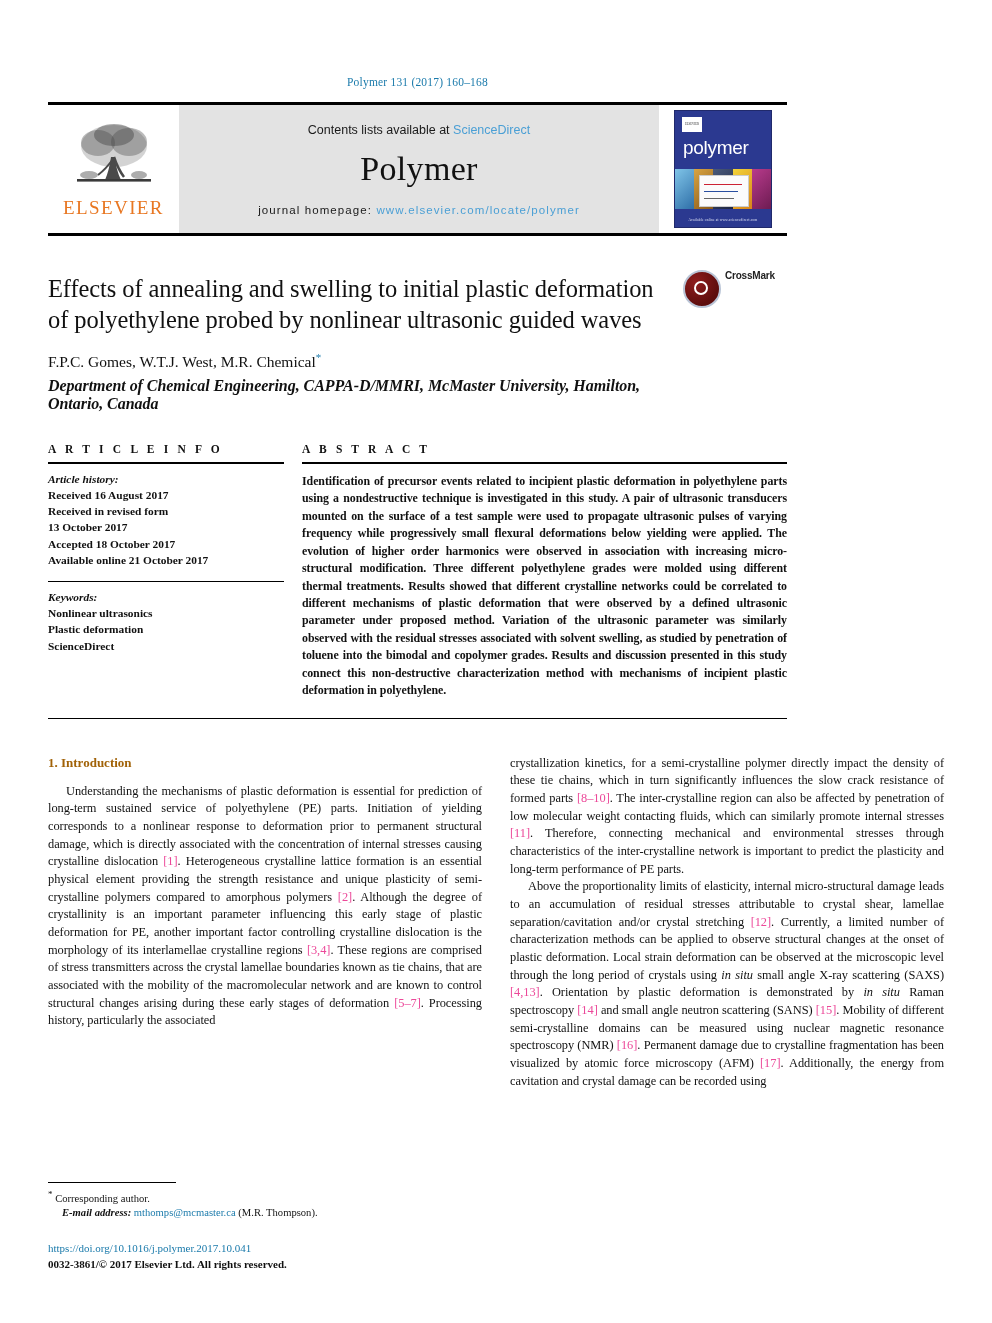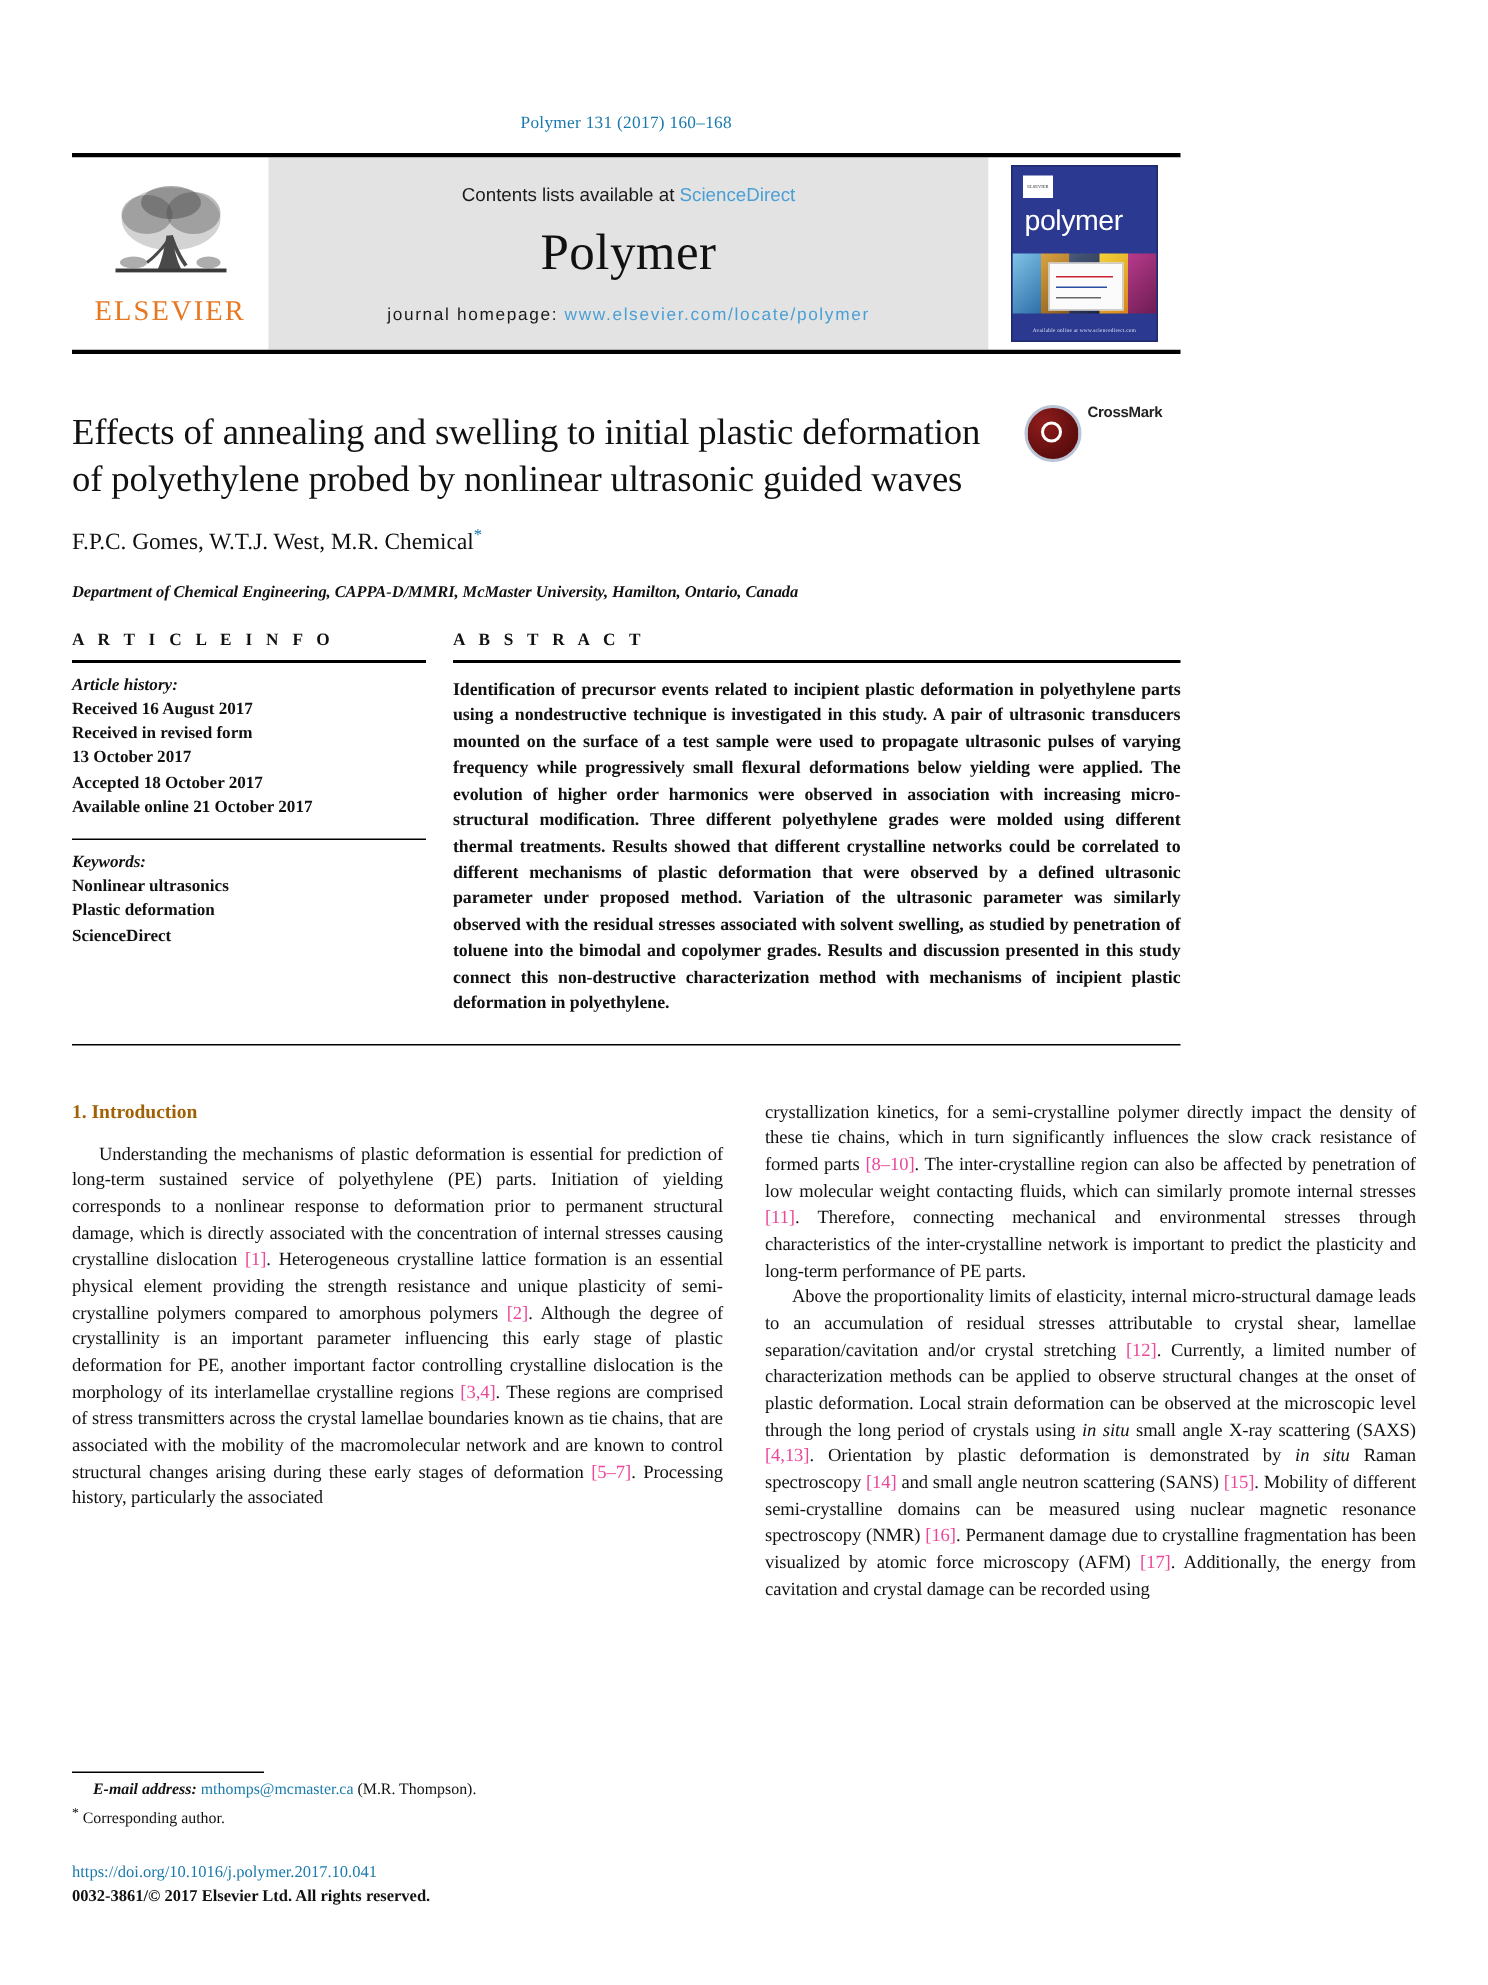--- a/index.html
+++ b/index.html
@@ -183,22 +183,22 @@
     margin-top: 15px;
     font-size: 15.5px;
     color: #111;
   }
   .authors .star {
     color: #1a7aab;
     font-size: 11px;
     vertical-align: super;
   }
   .affiliation {
-    margin-top: 18px;
-    font-size: 11px;
+    margin-top: 6px;
+    font-size: 16px;
     font-style: italic;
     font-weight: bold;
     color: #111;
     letter-spacing: -.05px;
   }
   .crossmark {
     position: absolute;
     right: 0;
     top: -4px;
     width: 104px;
@@ -229,21 +229,21 @@
   .cm-text {
     font-family: "Liberation Sans", sans-serif;
     font-size: 10px;
     font-weight: bold;
     color: #222;
     letter-spacing: -.2px;
   }
 
   
   .info-abstract {
-    margin-top: 20px;
+    margin-top: 30px;
     display: flex;
     gap: 18px;
   }
   .col-info {
     width: 236px;
     flex: 0 0 236px;
   }
   .col-abstract {
     flex: 1 1 auto;
   }
@@ -464,28 +464,28 @@
     </div>
 
     <div class="bcol">
       <p class="body-text">crystallization kinetics, for a semi-crystalline polymer directly impact the density of these tie chains, which in turn significantly influences the slow crack resistance of formed parts <span class="ref">[8–10]</span>. The inter-crystalline region can also be affected by penetration of low molecular weight contacting fluids, which can similarly promote internal stresses <span class="ref">[11]</span>. Therefore, connecting mechanical and environmental stresses through characteristics of the inter-crystalline network is important to predict the plasticity and long-term performance of PE parts.</p>
       <p class="body-text">Above the proportionality limits of elasticity, internal micro-structural damage leads to an accumulation of residual stresses attributable to crystal shear, lamellae separation/cavitation and/or crystal stretching <span class="ref">[12]</span>. Currently, a limited number of characterization methods can be applied to observe structural changes at the onset of plastic deformation. Local strain deformation can be observed at the microscopic level through the long period of crystals using <span class="ital">in situ</span> small angle X-ray scattering (SAXS) <span class="ref">[4,13]</span>. Orientation by plastic deformation is demonstrated by <span class="ital">in situ</span> Raman spectroscopy <span class="ref">[14]</span> and small angle neutron scattering (SANS) <span class="ref">[15]</span>. Mobility of different semi-crystalline domains can be measured using nuclear magnetic resonance spectroscopy (NMR) <span class="ref">[16]</span>. Permanent damage due to crystalline fragmentation has been visualized by atomic force microscopy (AFM) <span class="ref">[17]</span>. Additionally, the energy from cavitation and crystal damage can be recorded using</p>
     </div>
   </div>
 
   <div class="footnotes">
     <div class="fn-rule"></div>
+    <div class="fn-line">
+      <span class="fn-star">*</span>
+      <span>Corresponding author.</span>
+    </div>
     <div class="fn-line" style="padding-left:14px;">
       <span class="em">E-mail address:</span>
       <span class="fn-link">mthomps@mcmaster.ca</span>
       <span>(M.R. Thompson).</span>
     </div>
-    <div class="fn-line">
-      <span class="fn-star">*</span>
-      <span>Corresponding author.</span>
-    </div>
     <div class="doi-block">
       <div class="doi-line">https://doi.org/10.1016/j.polymer.2017.10.041</div>
       <div class="issn-line">0032-3861/© 2017 Elsevier Ltd. All rights reserved.</div>
     </div>
   </div>
 
 </div>
 
 </body></html>

